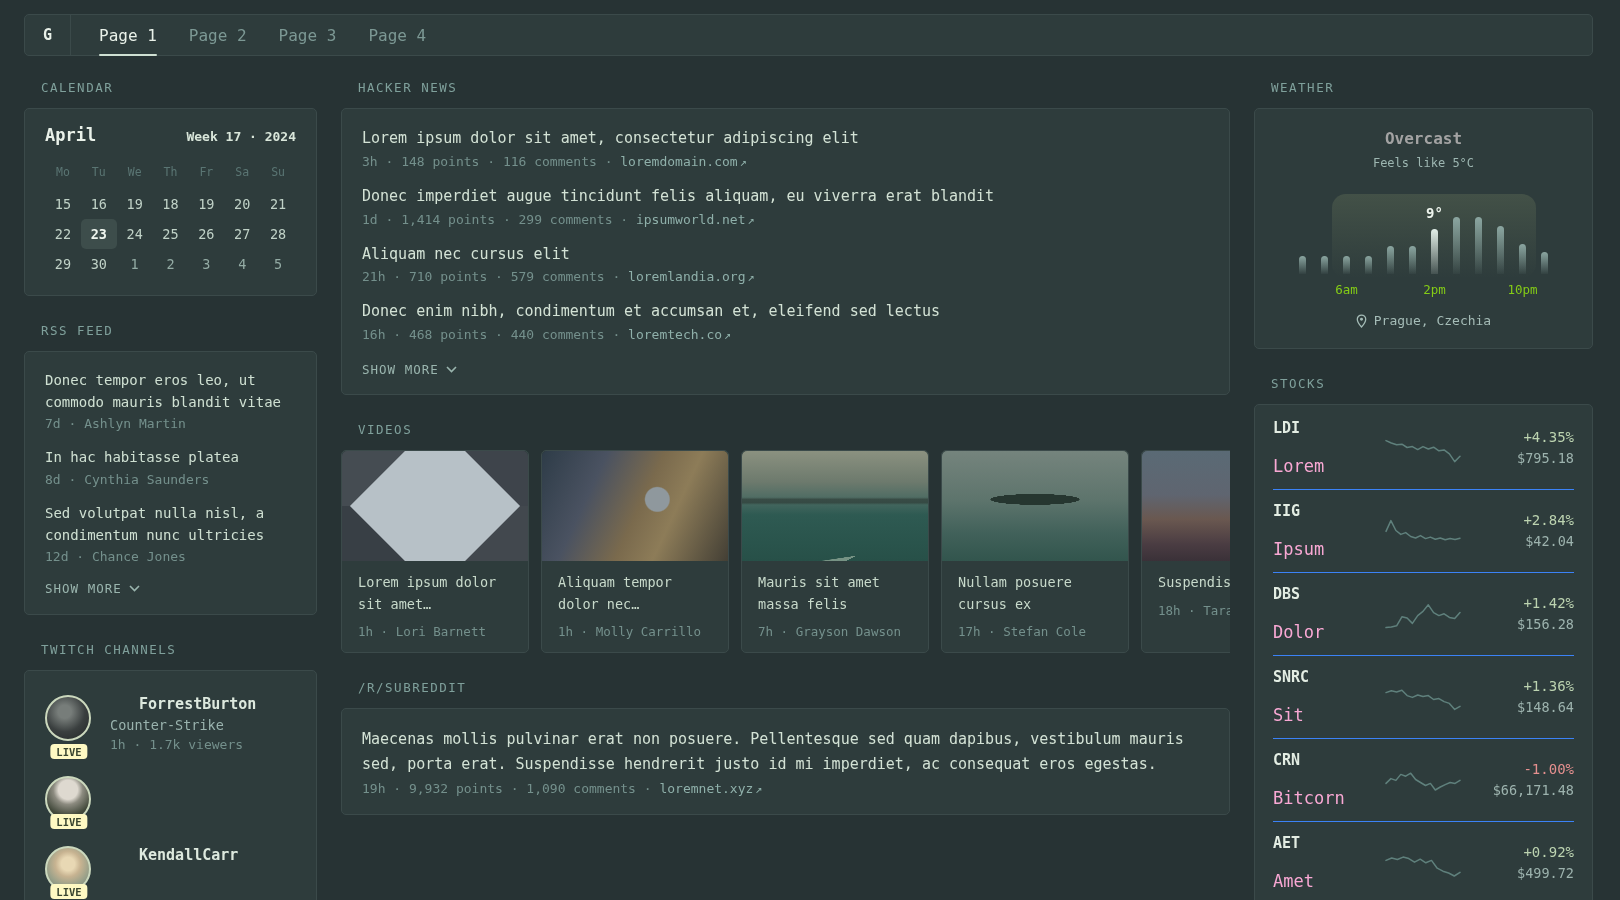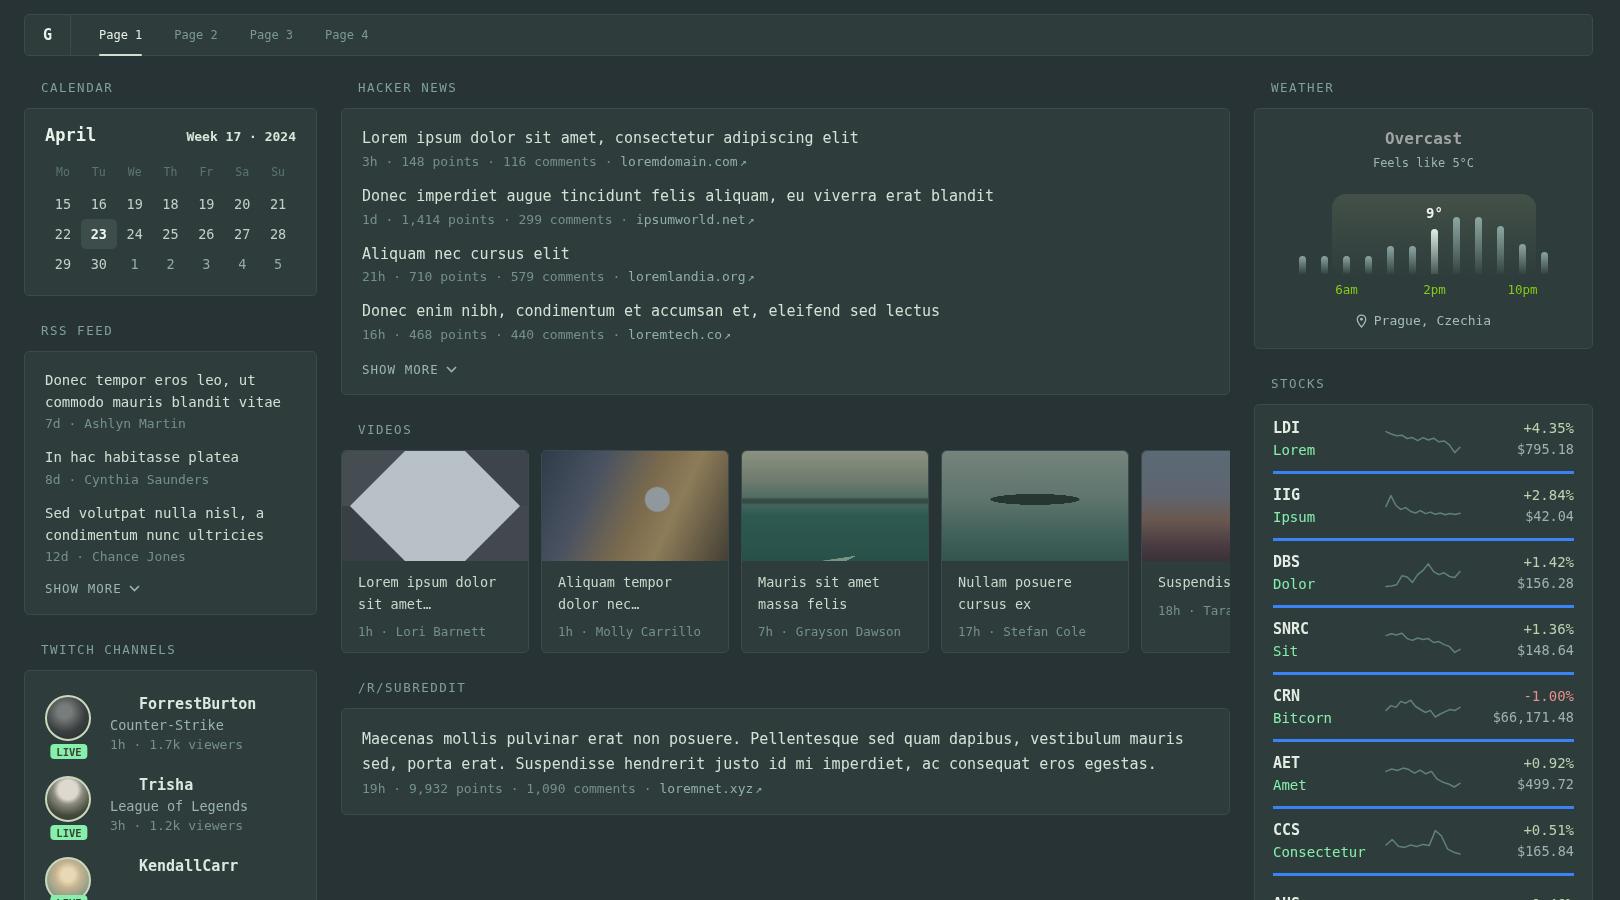--- a/index.html
+++ b/index.html
@@ -17,21 +17,21 @@
     background:#2e3c3c; border:1px solid #3b4a4a; border-radius:5px;
   }
   .logo {
     width:46px; display:flex; align-items:center; justify-content:center;
     color:#e9f1e9; font-weight:700; font-size:15px;
     border-right:1px solid #3b4a4a;
   }
   .tabs { display:flex; padding-left:12px; }
   .tab {
     display:flex; align-items:center; padding:0 16px;
-    font-size:12px; color:#7c9894; position:relative; cursor:pointer;
+    font-size:16px; color:#7c9894; position:relative; cursor:pointer;
   }
   .tab.active { color:#e9f1e9; }
   .tab.active::after {
     content:""; position:absolute; left:16px; right:16px; bottom:-1px;
     height:2px; background:#cfe0d3; border-radius:1px;
   }
 
   
   .grid { display:grid; grid-template-columns:293px 889px 339px; gap:24px; margin-top:24px; }
   .sec + .sec { margin-top:27px; }
@@ -65,21 +65,21 @@
   
   .twitch { padding:14px 20px; }
   .chan { display:flex; gap:17px; padding:10px 0 14px; cursor:pointer; }
   .av-wrap { position:relative; width:48px; flex:0 0 48px; }
   .avatar { width:46px; height:46px; border-radius:50%; border:2px solid #cbd8bd; }
   .av1 { background:radial-gradient(circle at 42% 35%, #777d7a 0 18%, #3a3f3f 55%, #222627 100%); }
   .av2 { background:radial-gradient(circle at 50% 28%, #ded9d0 0 26%, #8c8b80 40%, #434a3c 70%, #2e352c 100%); }
   .av3 { background:radial-gradient(circle at 50% 38%, #e8d8b4 0 20%, #c7b391 38%, #98a089 65%, #6d7a6d 100%); }
   .live-badge {
     position:absolute; bottom:-7px; left:50%; transform:translateX(-50%);
-    background:#86efac; color:#39452f; font-size:10.5px; font-weight:700;
+    background:#fef9c3; color:#39452f; font-size:10.5px; font-weight:700;
     padding:1.5px 6px; border-radius:4px;
   }
   .chan-name { font-size:15px; font-weight:700; color:#dde9de;margin-left:29px; }
   .chan-game { font-size:13.5px; color:#9ab3ae; margin-top:4px; }
   .chan-meta { font-size:13px; color:#74908c; margin-top:4px; }
 
   
   .hn { padding:19px 20px 17px; }
   .hn-item { margin-bottom:17px; }
   .hn-title { font-size:15px; line-height:1.45; color:#d3e2d5; cursor:pointer; }
@@ -151,25 +151,25 @@
   .wx-bar-label {
     position:absolute; top:-24px; left:50%; transform:translateX(-50%);
     font-size:14px; font-weight:700; color:#eef5ee; white-space:nowrap;
   }
   .wx-times { position:relative; height:18px; margin-top:8px; }
   .wx-time { position:absolute; transform:translateX(-50%); font-size:12.5px; color:#84cc16; }
   .wx-loc { display:flex; align-items:center; justify-content:center; gap:7px; margin-top:13px; font-size:13px; color:#a5bcb7; }
 
   
   .stocks { padding:2px 18px; }
-  .stock-row { display:flex; align-items:center; padding:12px 0 13px; border-top:3px solid #3b82f6; cursor:pointer; }
+  .stock-row { display:flex; align-items:center; padding:12px 0 13px; border-top:1px solid #3b82f6; cursor:pointer; }
   .stock-row:first-child { border-top:none; }
   .stock-id { width:112px; }
   .stock-ticker { font-size:15px; font-weight:700; color:#e3ede3; }
-  .stock-name { font-size:14px; color:#86efac; margin-top:5px; }
+  .stock-name { font-size:17px; color:#f9a8d4; margin-top:19px; }
   .spark-box { width:82px; }
   .spark { display:block; }
   .spark polyline { fill:none; stroke:#5f807c; stroke-width:1.5; stroke-linejoin:round; stroke-linecap:round; }
   .stock-vals { flex:1; text-align:right; }
   .stock-change { font-size:14px; color:#bcd3b0; }
   .stock-change.neg { color:#e5908f; }
   .stock-price { font-size:13.5px; color:#9db3ae; margin-top:5px; }
 </style>
 </head>
 <body>
@@ -266,25 +266,20 @@
               <div class="chan-name">ForrestBurton</div>
               <div class="chan-game">Counter-Strike</div>
               <div class="chan-meta">1h · 1.7k viewers</div>
             </div>
           </div>
           <div class="chan">
             <div class="av-wrap">
               <div class="avatar av2"></div>
               <div class="live-badge">LIVE</div>
             </div>
-            <div>
-              <div class="chan-name">Trisha</div>
-              <div class="chan-game">League of Legends</div>
-              <div class="chan-meta">3h · 1.2k viewers</div>
-            </div>
           </div>
           <div class="chan">
             <div class="av-wrap">
               <div class="avatar av3"></div>
               <div class="live-badge">LIVE</div>
             </div>
             <div>
               <div class="chan-name">KendallCarr</div>
               <div class="chan-game"></div>
               <div class="chan-meta"></div>

